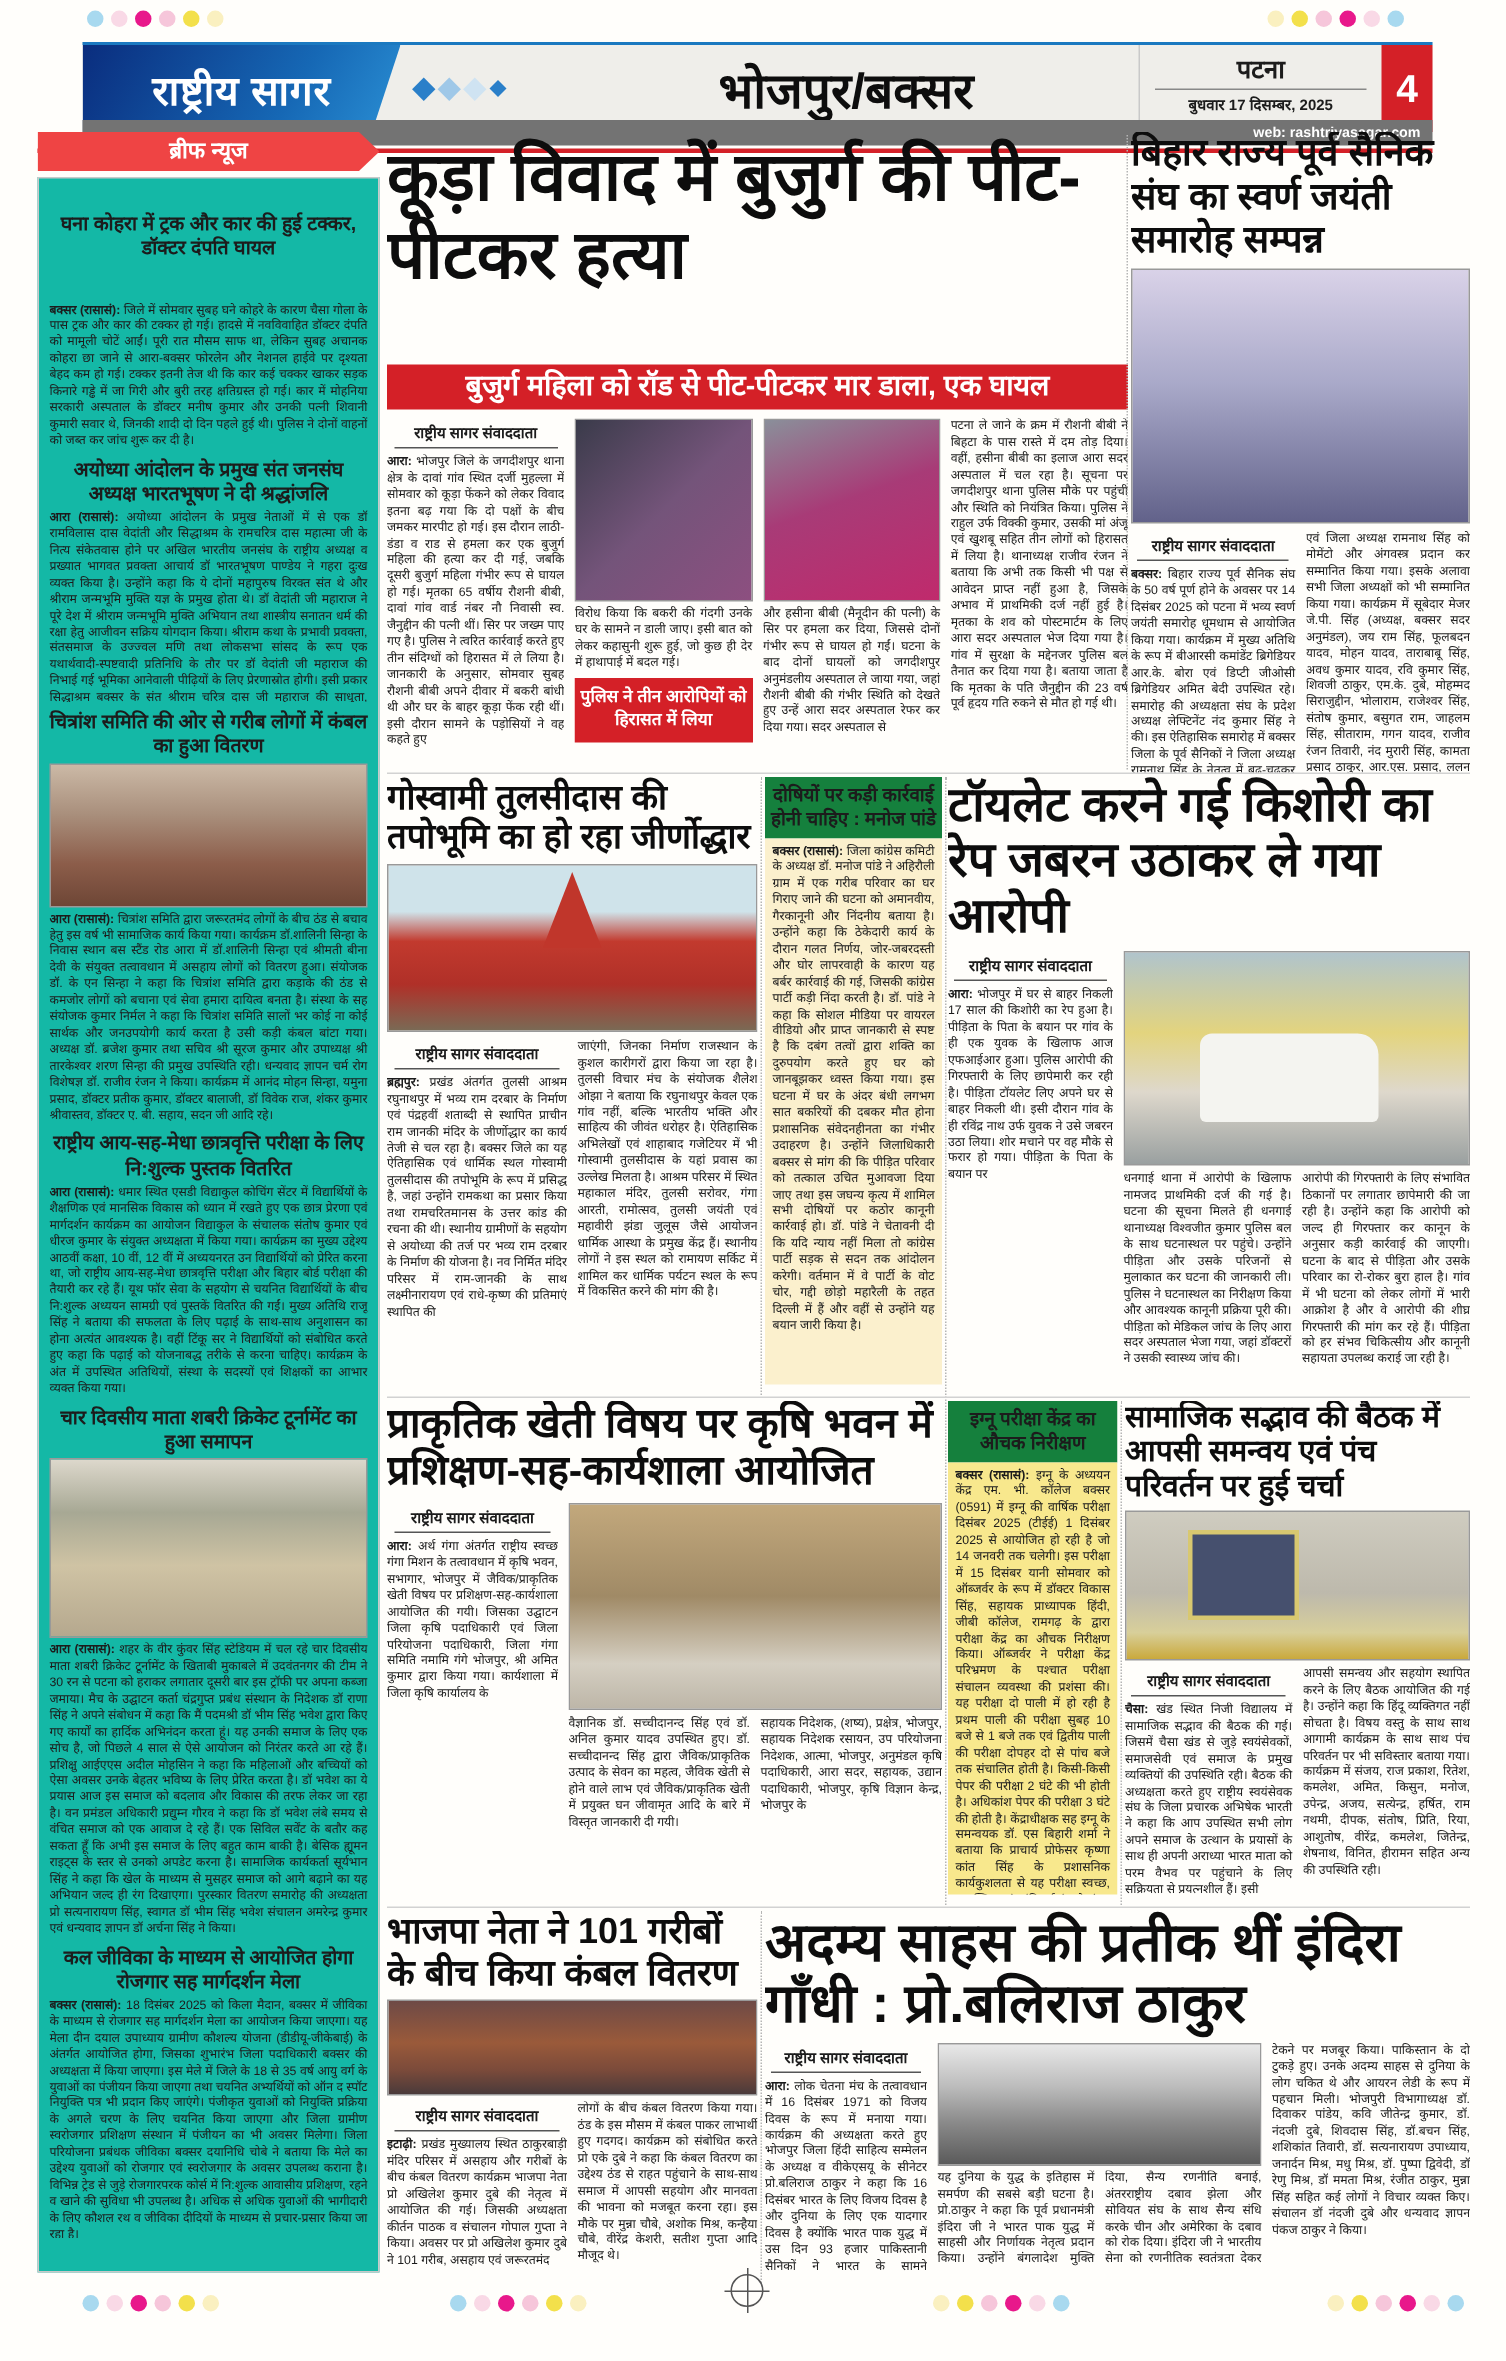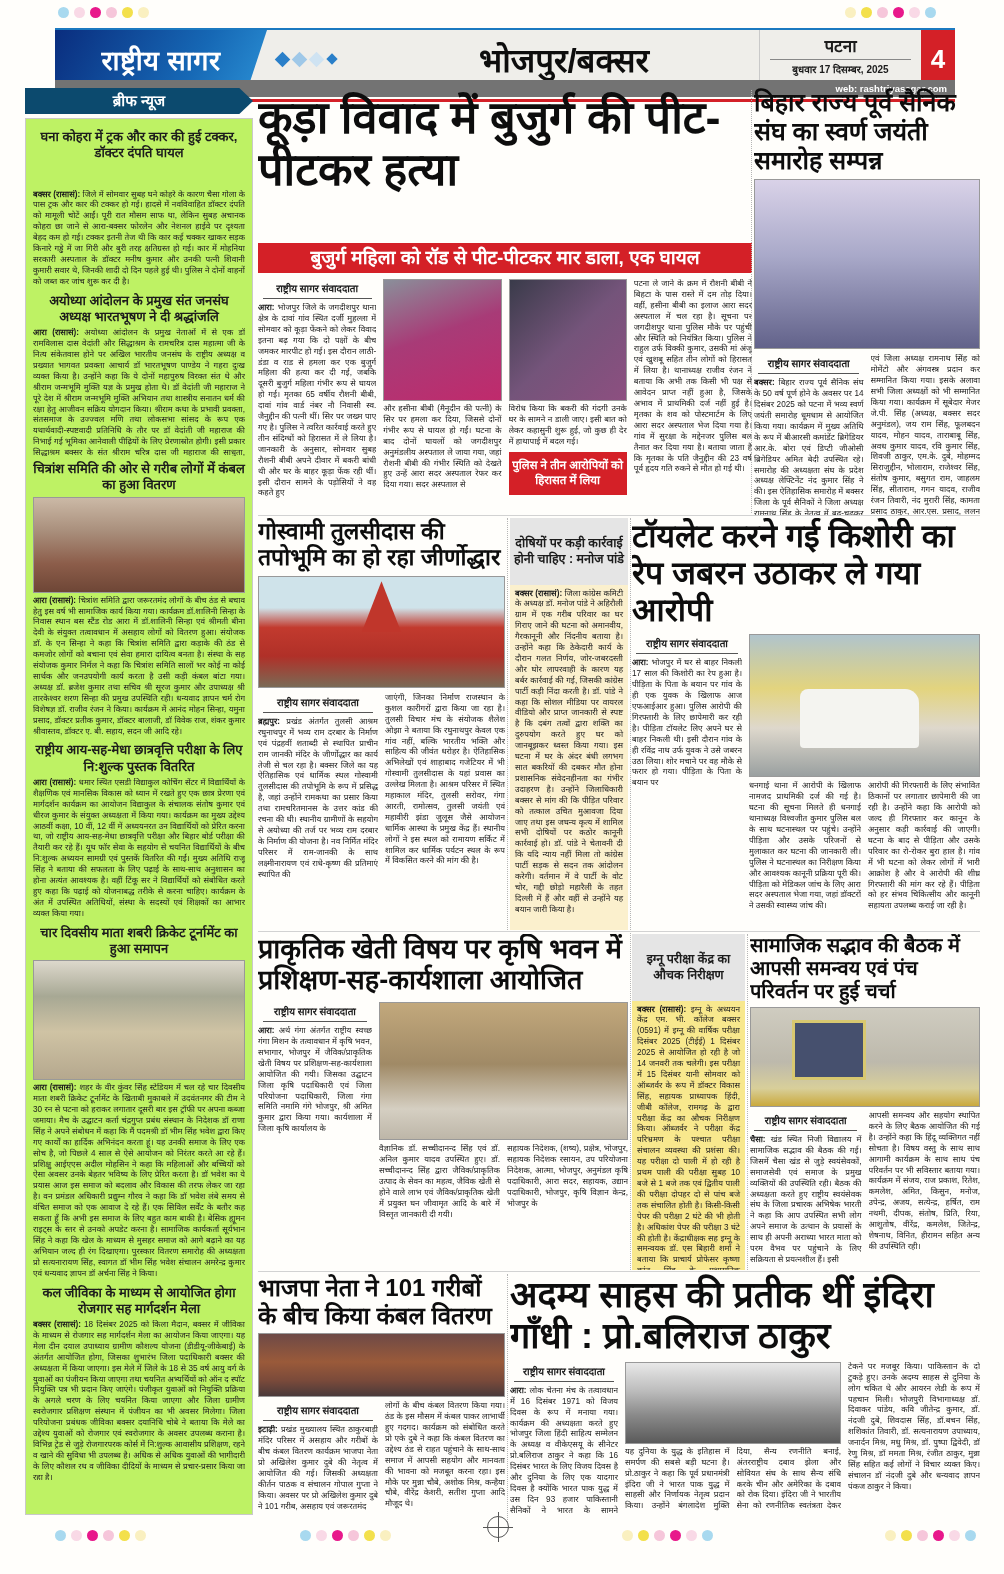--- a/index.html
+++ b/index.html
@@ -34,30 +34,30 @@
   .byline{font-weight:bold;font-size:10px;text-align:center;border-bottom:1px solid #555;
           width:92%;margin:0 auto 4px;padding:2px 0 3px;}
   .bcol{font-size:8.2px;line-height:1.33;text-align:justify;color:#1b1b1b;overflow:hidden;}
   .dl{font-weight:bold;}
   .cols{display:flex;gap:7px;}
   .cols>div{flex:1;overflow:hidden;}
   .photo{position:relative;overflow:hidden;border:1px solid #999;box-sizing:border-box;}
   .subhead{background:#d42027;color:#fff;font-weight:bold;font-size:19px;text-align:center;line-height:30px;}
   .inset{background:#d42027;color:#fff;font-weight:bold;font-size:11.5px;text-align:center;
          padding:6px 3px;line-height:1.35;margin-top:4px;}
-  .ylw-head{background:#e5e5e5;font-weight:bold;text-align:center;font-size:12.5px;line-height:1.3;
-            padding:17px 2px;box-sizing:border-box;}
+  .ylw-head{background:#15803d;font-weight:bold;text-align:center;font-size:12.5px;line-height:1.3;
+            padding:4px 2px;box-sizing:border-box;}
   .ylw-body{background:#fbf0cd;padding:4px 5px;box-sizing:border-box;}
   .ylw-body2{background:#f8e88d;padding:4px 5px;box-sizing:border-box;}
   
-  .bn-banner{position:absolute;left:25px;top:88px;width:228px;height:26px;background:#0c4a6e;color:#fff;
+  .bn-banner{position:absolute;left:25px;top:88px;width:228px;height:26px;background:#ef4444;color:#fff;
              font-weight:bold;font-size:15px;text-align:center;line-height:26px;
              clip-path:polygon(0 0,94% 0,100% 50%,94% 100%,0 100%);}
   .bn-box{position:absolute;left:25px;top:118px;width:228px;height:1397px;border:1px solid #c9c9c9;
-          padding:5px 7px;box-sizing:border-box;overflow:hidden;background:#bef264;}
+          padding:17px 7px;box-sizing:border-box;overflow:hidden;background:#14b8a6;}
   .bn-title{font-weight:bold;font-size:13px;line-height:1.25;text-align:center;margin:5px 0 3px;}
   .bn-body{font-size:8.2px;line-height:1.33;text-align:justify;overflow:hidden;}
   .bn-photo{margin:3px 0;border:1px solid #999;box-sizing:border-box;}
   
   .vsep{position:absolute;width:0;border-left:1px dotted #b5b5b5;}
   .hsep{position:absolute;height:0;border-top:1px solid #d2d2d2;}
   
   .ph-blanket1{background:linear-gradient(180deg,#cbb9a6 0%,#a98f7c 35%,#8c5d4a 70%,#6e4636 100%);}
   .ph-cricket{background:linear-gradient(180deg,#ddd8cc 0%,#a7a894 30%,#cfc3a4 60%,#b5a88e 100%);}
   .ph-woman1{background:linear-gradient(135deg,#3a3b4a 0%,#74547a 50%,#8d4f80 100%);}
@@ -177,27 +177,27 @@
   </div>
   <div class="art" style="left:258px;top:279px;width:494px;height:234px;">
     <div class="cols" style="height:234px;">
       <div>
         <div class="byline">राष्ट्रीय सागर संवाददाता</div>
         <div class="bcol">
           <b class="dl">आरा:</b> <span>भोजपुर जिले के जगदीशपुर थाना क्षेत्र के दावां गांव स्थित दर्जी मुहल्ला में सोमवार को कूड़ा फेंकने को लेकर विवाद इतना बढ़ गया कि दो पक्षों के बीच जमकर मारपीट हो गई। इस दौरान लाठी-डंडा व राड से हमला कर एक बुजुर्ग महिला की हत्या कर दी गई, जबकि दूसरी बुजुर्ग महिला गंभीर रूप से घायल हो गई। मृतका 65 वर्षीय रौशनी बीबी, दावां गांव वार्ड नंबर नौ निवासी स्व. जैनुद्दीन की पत्नी थीं। सिर पर जख्म पाए गए है। पुलिस ने त्वरित कार्रवाई करते हुए तीन संदिग्धों को हिरासत में ले लिया है। जानकारी के अनुसार, सोमवार सुबह रौशनी बीबी अपने दीवार में बकरी बांधी थी और घर के बाहर कूड़ा फेंक रही थीं। इसी दौरान सामने के पड़ोसियों ने वह कहते हुए</span>
         </div>
       </div>
       <div>
-        <div class="photo ph-woman2" style="height:122px;"></div>
-        <div class="bcol" style="max-height:106px;margin-top:3px;"><span>और हसीना बीबी (मैनूदीन की पत्नी) के सिर पर हमला कर दिया, जिससे दोनों गंभीर रूप से घायल हो गईं। घटना के बाद दोनों घायलों को जगदीशपुर अनुमंडलीय अस्पताल ले जाया गया, जहां रौशनी बीबी की गंभीर स्थिति को देखते हुए उन्हें आरा सदर अस्पताल रेफर कर दिया गया। सदर अस्पताल से</span></div>
-      </div>
-      <div>
         <div class="photo ph-woman1" style="height:122px;"></div>
         <div class="bcol" style="max-height:56px;margin-top:3px;"><span>विरोध किया कि बकरी की गंदगी उनके घर के सामने न डाली जाए। इसी बात को लेकर कहासुनी शुरू हुई, जो कुछ ही देर में हाथापाई में बदल गई।</span></div>
         <div class="inset">पुलिस ने तीन आरोपियों को हिरासत में लिया</div>
+      </div>
+      <div>
+        <div class="photo ph-woman2" style="height:122px;"></div>
+        <div class="bcol" style="max-height:106px;margin-top:3px;"><span>और हसीना बीबी (मैनूदीन की पत्नी) के सिर पर हमला कर दिया, जिससे दोनों गंभीर रूप से घायल हो गईं। घटना के बाद दोनों घायलों को जगदीशपुर अनुमंडलीय अस्पताल ले जाया गया, जहां रौशनी बीबी की गंभीर स्थिति को देखते हुए उन्हें आरा सदर अस्पताल रेफर कर दिया गया। सदर अस्पताल से</span></div>
       </div>
       <div>
         <div class="bcol" style="max-height:234px;"><span>पटना ले जाने के क्रम में रौशनी बीबी ने बिहटा के पास रास्ते में दम तोड़ दिया। वहीं, हसीना बीबी का इलाज आरा सदर अस्पताल में चल रहा है। सूचना पर जगदीशपुर थाना पुलिस मौके पर पहुंची और स्थिति को नियंत्रित किया। पुलिस ने राहुल उर्फ विक्की कुमार, उसकी मां अंजू एवं खुशबू सहित तीन लोगों को हिरासत में लिया है। थानाध्यक्ष राजीव रंजन ने बताया कि अभी तक किसी भी पक्ष से आवेदन प्राप्त नहीं हुआ है, जिसके अभाव में प्राथमिकी दर्ज नहीं हुई है। मृतका के शव को पोस्टमार्टम के लिए आरा सदर अस्पताल भेज दिया गया है। गांव में सुरक्षा के मद्देनजर पुलिस बल तैनात कर दिया गया है। बताया जाता है कि मृतका के पति जैनुद्दीन की 23 वर्ष पूर्व हृदय गति रुकने से मौत हो गई थी।</span></div>
       </div>
     </div>
   </div>
 
   <div class="art" style="left:754px;top:88px;width:226px;height:427px;">
     <h2 style="font-size:25px;">बिहार राज्य पूर्व सैनिक संघ का स्वर्ण जयंती समारोह सम्पन्न</h2>
     <div class="photo ph-veterans" style="height:170px;margin-top:5px;"></div>

